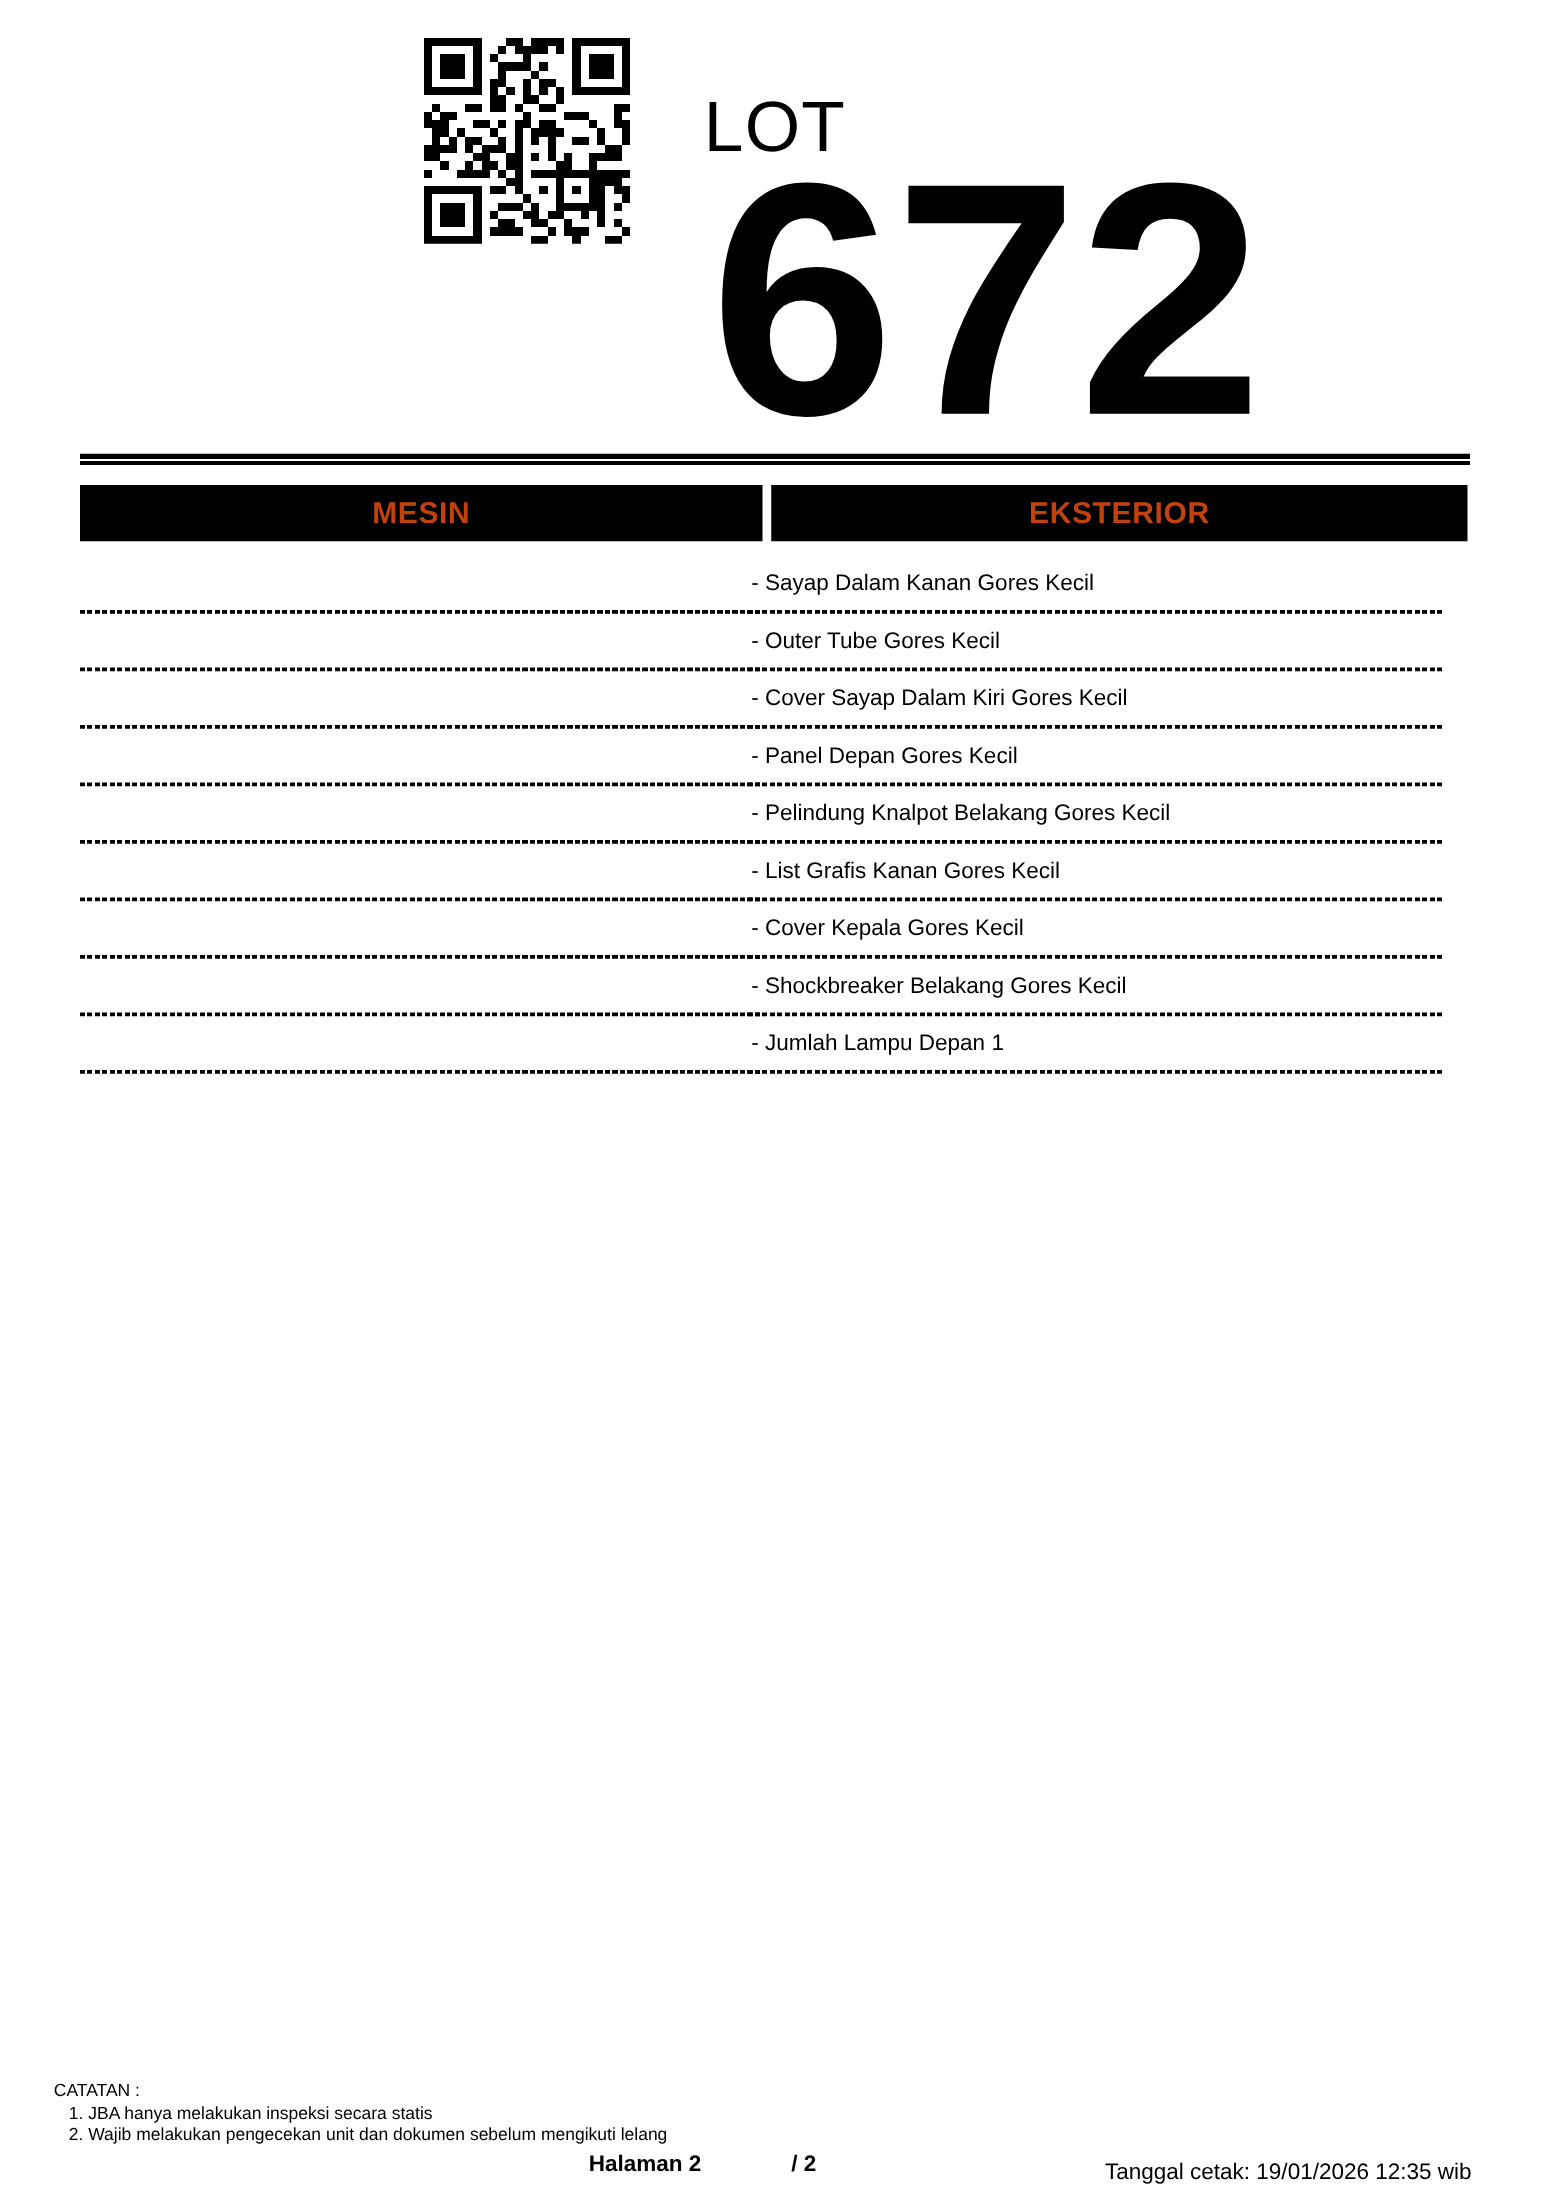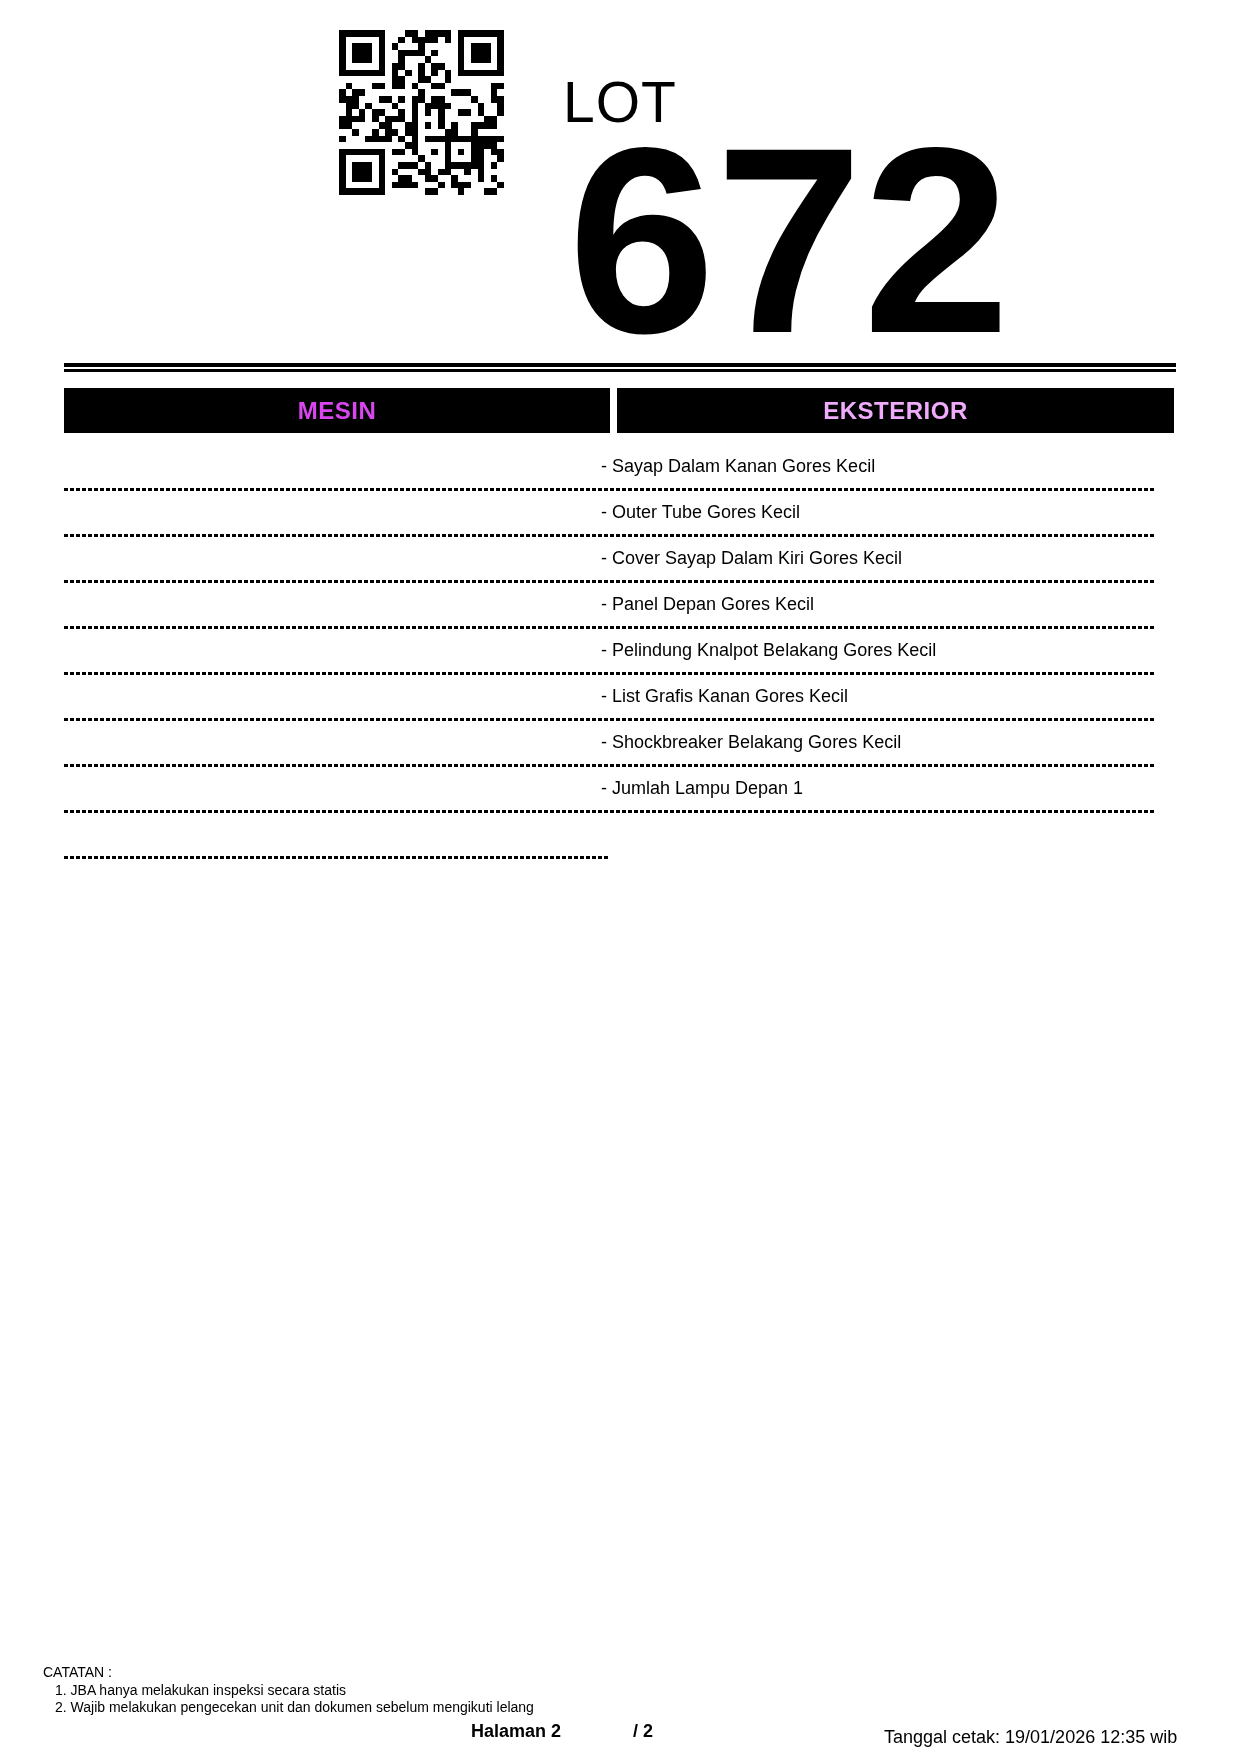--- a/index.html
+++ b/index.html
@@ -375,44 +375,45 @@
       </svg>
   </div>
 
   <div class="lot-label">LOT</div>
   <div class="lot-number">672</div>
 
 
   <div class="double-rule"></div>
 
   <div class="bar bar-mesin">
-    <span style="color:#d946ef">MESIN</span>
+    <span style="color:#c2410c">MESIN</span>
   </div>
   <div class="bar bar-eks">
-    <span style="color:#f0abfc">EKSTERIOR</span>
+    <span style="color:#c2410c">EKSTERIOR</span>
   </div>
 
   <div class="list list-mesin" id="list-mesin">
       <div class="row"></div>
       <div class="row"></div>
       <div class="row"></div>
       <div class="row"></div>
       <div class="row"></div>
       <div class="row"></div>
       <div class="row"></div>
       <div class="row"></div>
       <div class="row"></div>
     </div>
   <div class="list list-eks" id="list-eks">
       <div class="row">- Sayap Dalam Kanan Gores Kecil</div>
       <div class="row">- Outer Tube Gores Kecil</div>
       <div class="row">- Cover Sayap Dalam Kiri Gores Kecil</div>
       <div class="row">- Panel Depan Gores Kecil</div>
       <div class="row">- Pelindung Knalpot Belakang Gores Kecil</div>
       <div class="row">- List Grafis Kanan Gores Kecil</div>
+      <div class="row">- Cover Kepala Gores Kecil</div>
       <div class="row">- Shockbreaker Belakang Gores Kecil</div>
       <div class="row">- Jumlah Lampu Depan 1</div>
     </div>
 
   <div class="notes">
     <div>CATATAN :</div>
     <div class="note">1. JBA hanya melakukan inspeksi secara statis</div>
     <div class="note">2. Wajib melakukan pengecekan unit dan dokumen sebelum mengikuti lelang</div>
   </div>
 

